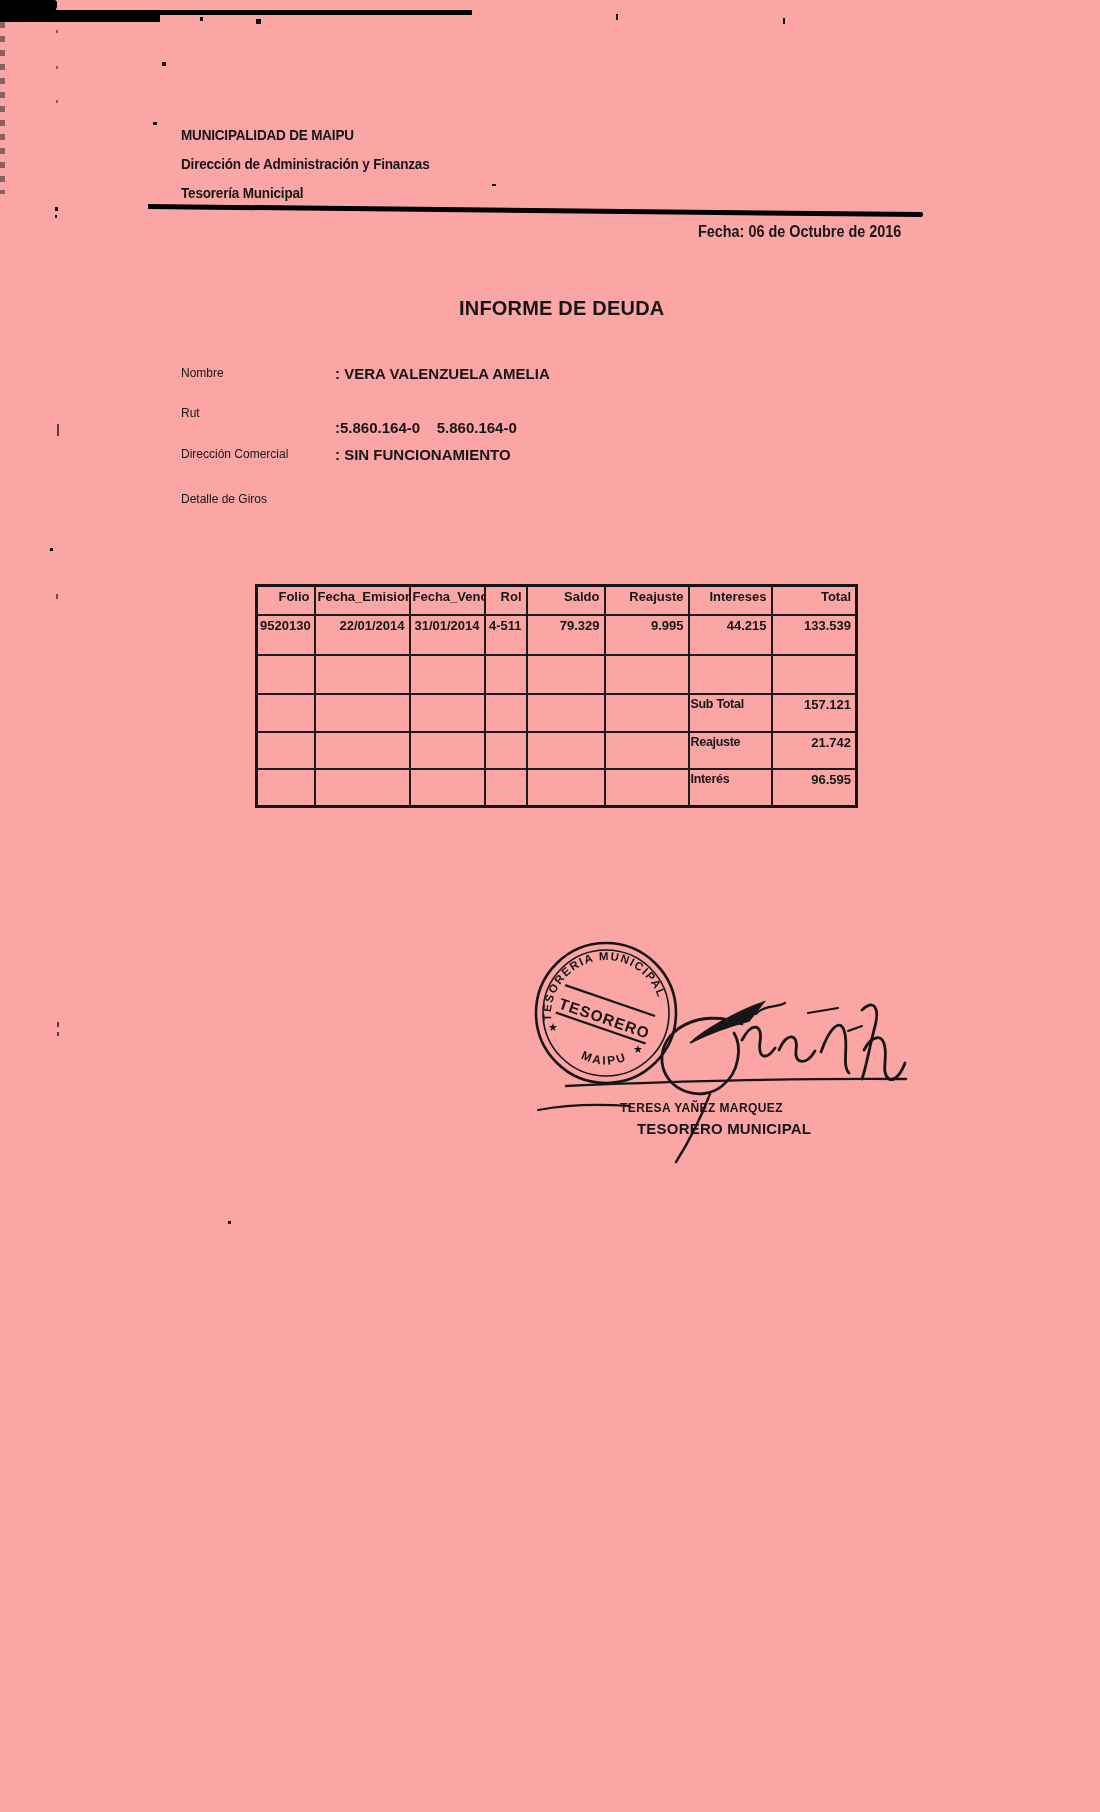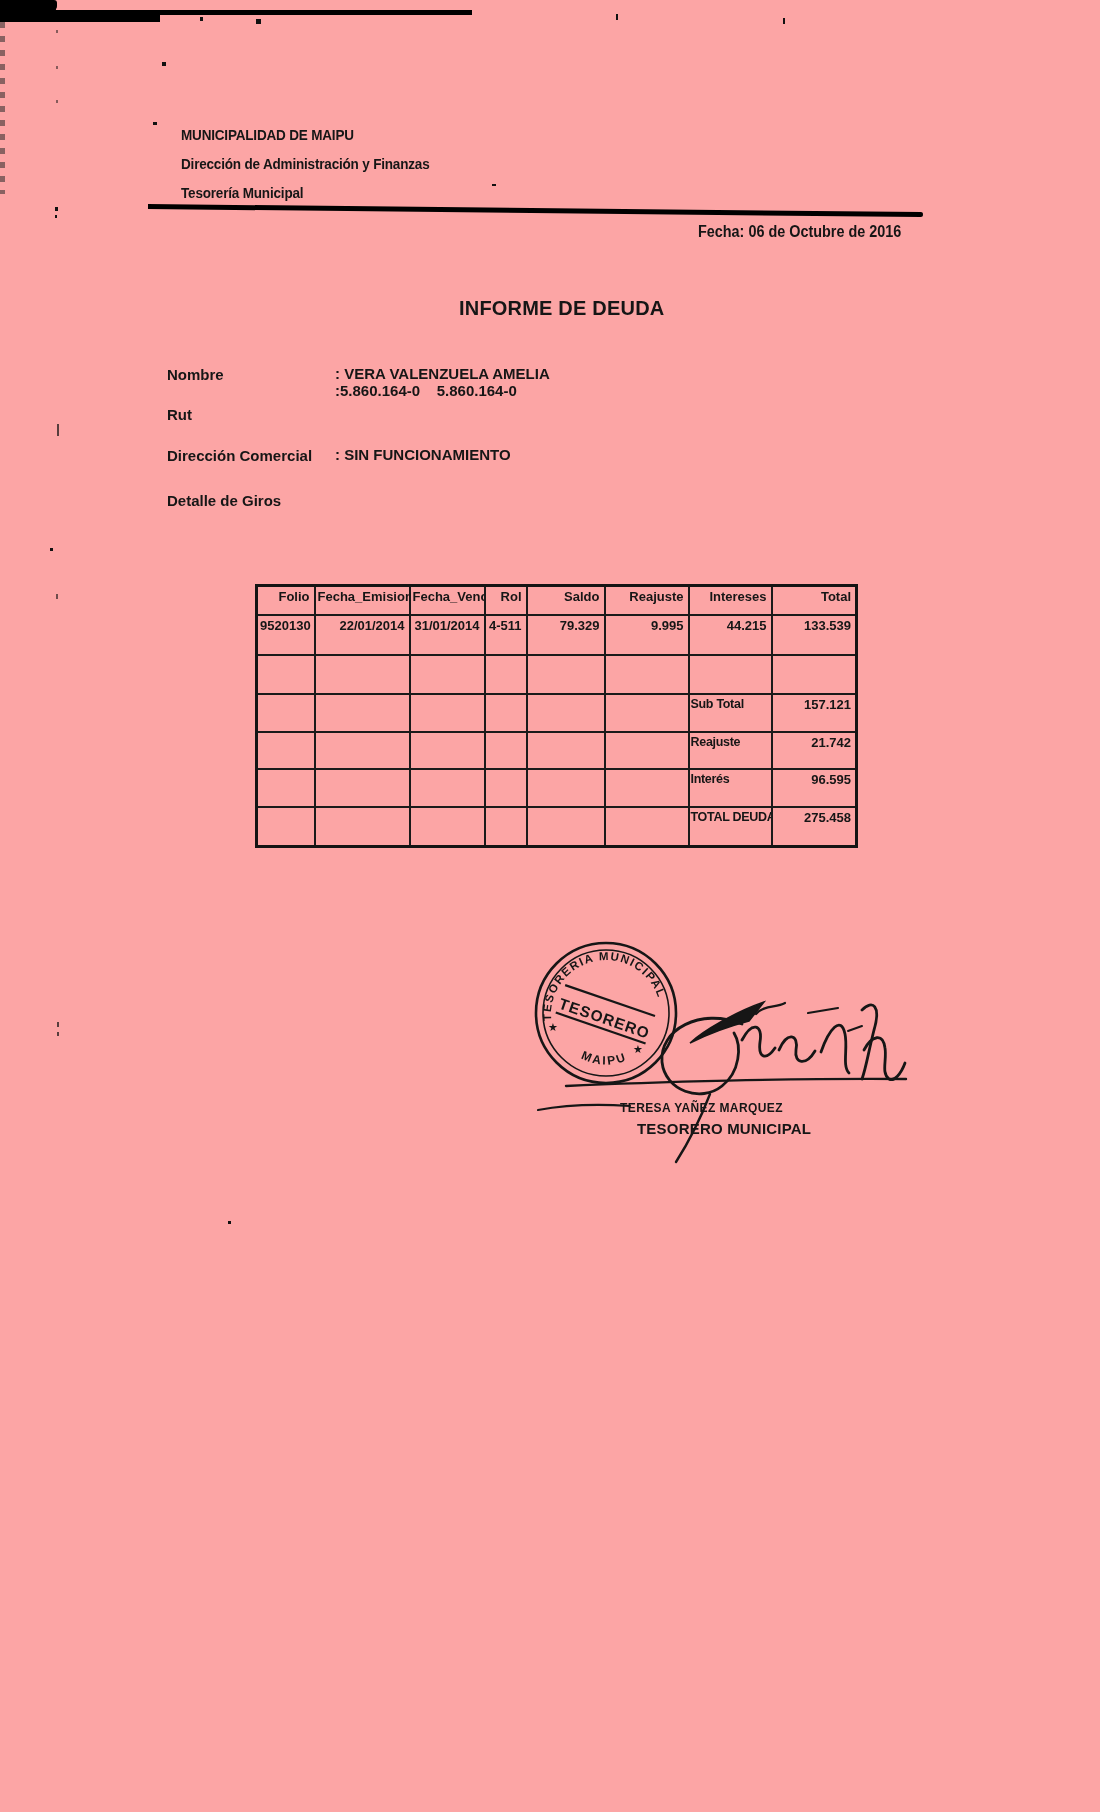--- a/index.html
+++ b/index.html
@@ -23,21 +23,21 @@
   
   .letterhead { left:181px; top:120px; font-size:15px; font-weight:600;
     line-height:29px; transform:scaleX(.9); transform-origin:left top; letter-spacing:-.2px; }
   .rule { left:148px; top:205px; width:775px; height:4px; background:#000;
     transform:rotate(.6deg); transform-origin:left center;
     border-radius:0 2px 2px 0; box-shadow:0 -1px 0 #000; }
   .fecha { left:698px; top:223px; font-size:16px; font-weight:700;
     transform:scaleX(.9); transform-origin:left top; white-space:nowrap; }
   .doc-title { left:459px; top:297px; font-size:20px; font-weight:700; letter-spacing:.2px; }
 
-  .fld-label { left:167px; font-size:15px; font-weight:700; }
+  .fld-label { left:181px; font-size:12px; font-weight:400; }
   .fld-value { left:335px; font-size:15px; font-weight:700; white-space:pre; }
 
   
   table.giros { position:absolute; left:255px; top:584px; width:600px;
     border-collapse:collapse; table-layout:fixed; border:3px solid #141414; }
   table.giros th, table.giros td {
     border:2px solid #1a1a1a; font-size:13px; font-weight:600;
     vertical-align:top; text-align:right; padding:2px 4px 0 2px;
     overflow:hidden; white-space:nowrap; }
   table.giros thead tr { height:29px;padding-left:20px; }
@@ -91,21 +91,21 @@
     <div>Tesorería Municipal</div>
   </div>
   <div class="abs rule"></div>
   <div class="abs fecha">Fecha: 06 de Octubre de 2016</div>
 
   <div class="abs doc-title">INFORME DE DEUDA</div>
 
   <div class="abs fld-label" style="top:366px">Nombre</div>
   <div class="abs fld-value" style="top:365px">: VERA VALENZUELA AMELIA</div>
   <div class="abs fld-label" style="top:406px">Rut</div>
-  <div class="abs fld-value" style="top:382px">:5.860.164-0    5.860.164-0</div>
+  <div class="abs fld-value" style="top:419px">:5.860.164-0    5.860.164-0</div>
   <div class="abs fld-label" style="top:447px">Dirección Comercial</div>
   <div class="abs fld-value" style="top:446px">: SIN FUNCIONAMIENTO</div>
   <div class="abs fld-label" style="top:492px">Detalle de Giros</div>
 
   <table class="giros">
     <colgroup>
       <col style="width:58px">
         <col style="width:95px">
         <col style="width:75px">
         <col style="width:42px">
@@ -170,30 +170,20 @@
         <tr>
           <td></td>
           <td></td>
           <td></td>
           <td></td>
           <td></td>
           <td></td>
           <td class="sum-label">Interés</td>
           <td>96.595</td>
         </tr>
-        <tr>
-          <td></td>
-          <td></td>
-          <td></td>
-          <td></td>
-          <td></td>
-          <td></td>
-          <td class="sum-label">TOTAL DEUDA</td>
-          <td>275.458</td>
-        </tr>
       </tbody>
   </table>
 
   <svg class="abs" style="left:531px;top:938px" width="150" height="150" viewBox="0 0 150 150">
     <defs>
       <path id="arcTop" d="M 23,95 A 55,55 0 1 1 127,95" fill="none"></path>
       <path id="arcBot" d="M 36,109 A 52,52 0 0 0 114,109" fill="none"></path>
     </defs>
     <circle cx="75" cy="75" r="70" fill="none" stroke="#161616" stroke-width="2.6"></circle>
     <circle cx="75" cy="75" r="63" fill="none" stroke="#161616" stroke-width="1.6"></circle>

